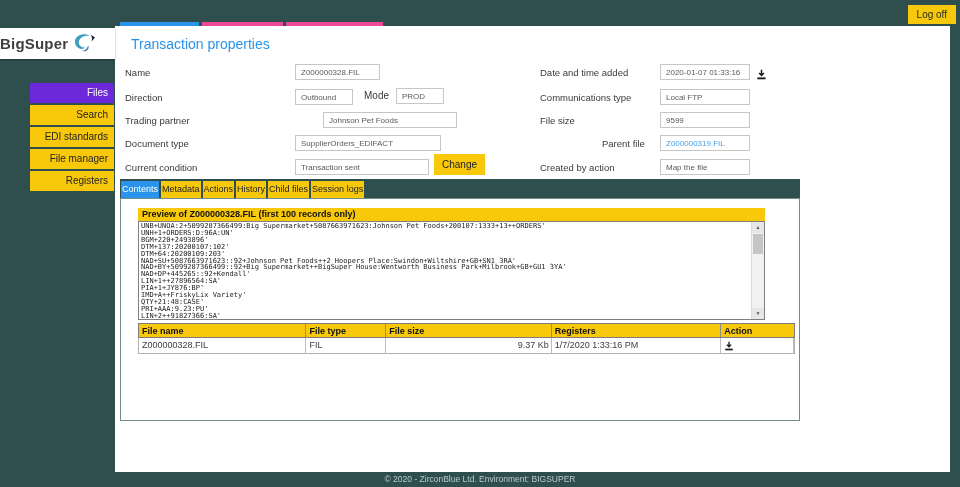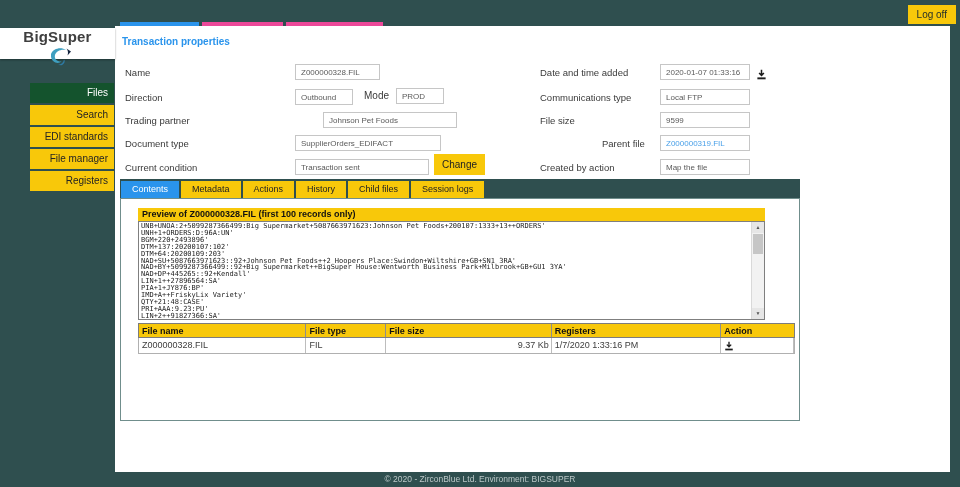--- a/index.html
+++ b/index.html
@@ -12,44 +12,44 @@
   
   .top-tabs{position:absolute;left:120px;top:22px;display:flex;gap:3px;}
   .top-tab{height:19px;line-height:19px;padding:0 11px;font-size:10px;
     background:#ec4899;color:#1d2b2b;cursor:pointer;white-space:nowrap;}
   .top-tab.active{background:#2a94ec;color:#fff;}
   .logoff{position:absolute;right:4px;top:5px;height:19px;line-height:19px;
     padding:0 9px;font-size:10px;background:#f8c80a;color:#1d2b2b;cursor:pointer;}
   
   .logo-box{position:absolute;left:0;top:28px;width:115px;height:31px;background:#fff;
     display:flex;align-items:center;box-sizing:border-box;
-    box-shadow:0 1px 2px rgba(0,0,0,.35);flex-direction:column;}
+    box-shadow:0 1px 2px rgba(0,0,0,.35);}
   .logo-text{font-size:15px;font-weight:bold;color:#3f3f3f;letter-spacing:.2px;}
   .logo-swirl{margin-left:4px;}
   
   .sidebar{position:absolute;left:30px;top:83px;width:84px;}
   .side-item{height:20px;line-height:20px;margin-bottom:2px;background:#f8c80a;
     color:#242424;font-size:10px;text-align:right;padding-right:6px;cursor:pointer;}
-  .side-item.active{background:#14532d;color:#fff;}
+  .side-item.active{background:#6d28d9;color:#fff;}
   
   .main{position:absolute;left:115px;top:26px;width:835px;height:446px;background:#fff;}
-  .page-title{position:absolute;left:7px;top:10px;font-size:10px;color:#2a94ec;font-weight:700;}
+  .page-title{position:absolute;left:16px;top:10px;font-size:14px;color:#2a94ec;font-weight:400;}
   .lbl{position:absolute;font-size:9.5px;color:#3a3a3a;white-space:nowrap;}
   .inp{position:absolute;height:16px;border:1px solid #c6c6c6;background:#fff;
     font-size:8px;color:#5a5a5a;padding:0 5px;box-sizing:border-box;
     font-family:"Liberation Sans","DejaVu Sans",sans-serif;outline:none;}
   .inp.link{color:#4aa0e8;}
   .btn-change{position:absolute;left:319px;top:128px;width:51px;height:21px;
     background:#f8c80a;border:none;font-size:10px;color:#222;cursor:pointer;
     font-family:inherit;}
   .dl-icon{position:absolute;cursor:pointer;}
   
   .tabs2{position:absolute;left:5px;top:153px;width:680px;height:19px;background:#2f4f4f;
     display:flex;gap:2px;box-sizing:border-box;padding-left:1px;}
-  .tab2{height:17px;line-height:17px;margin-top:2px;padding:0 11px;font-size:9px;
+  .tab2{height:17px;line-height:17px;margin-top:2px;padding:0 1px;font-size:9px;
     background:#f8c80a;color:#222;cursor:pointer;white-space:nowrap;}
   .tab2.active{background:#2a94ec;color:#fff;}
   .panel{position:absolute;left:5px;top:172px;width:680px;height:223px;background:#fff;
     border:1px solid #708e8c;box-sizing:border-box;}
   .preview-title{position:absolute;left:23px;top:182px;width:627px;height:13px;
     background:#f8c80a;color:#111;font-size:9px;font-weight:bold;line-height:13px;
     padding-left:4px;box-sizing:border-box;white-space:nowrap;overflow:hidden;}
   .preview-box{position:absolute;left:23px;top:195px;width:627px;height:99px;
     border:1px solid #7f7f7f;background:#fff;box-sizing:border-box;overflow:hidden;}
   .preview-text{position:absolute;left:2px;top:1px;right:14px;bottom:0;

